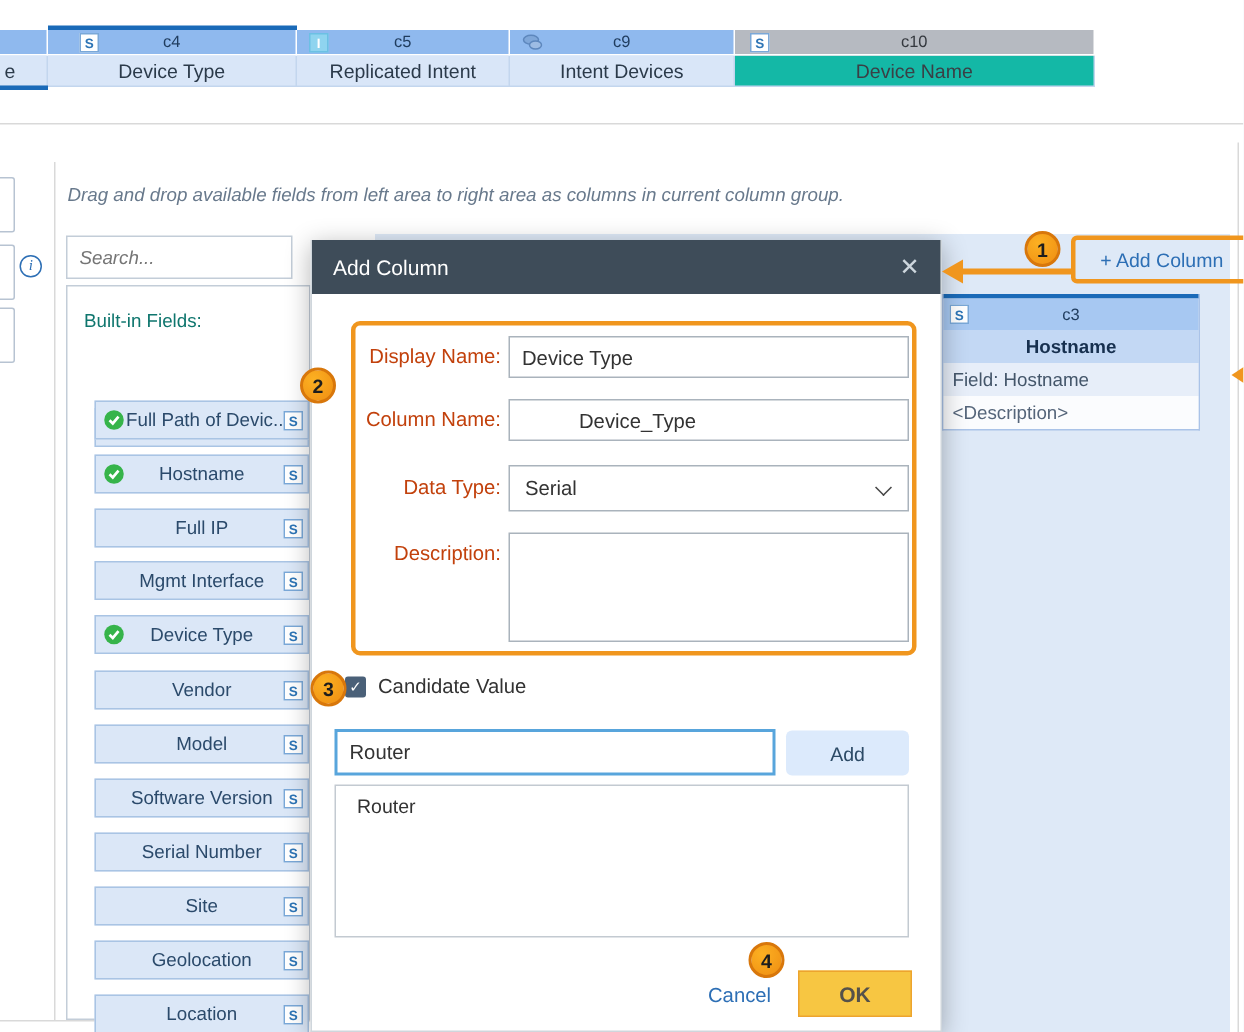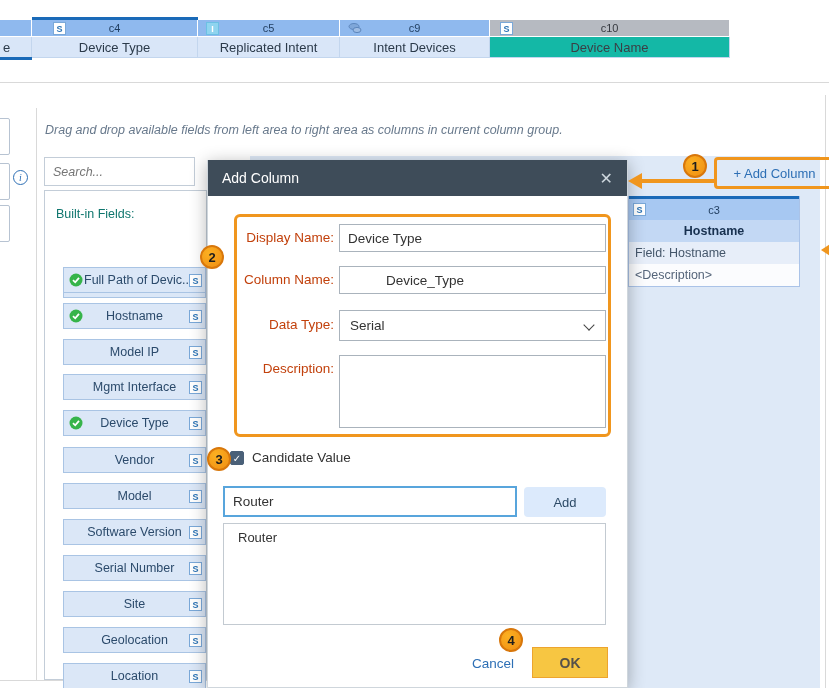--- a/index.html
+++ b/index.html
@@ -210,21 +210,21 @@
         <span class="check-svg check">
           <svg width="14" height="14" viewBox="0 0 14 14">
             <circle cx="7" cy="7" r="6.5" fill="#36b44a"></circle>
             <path d="M4 7.2 L6.2 9.3 L10 4.8" fill="none" stroke="#fff" stroke-width="1.8"></path>
           </svg>
         </span>
         <span>Hostname</span>
         <span class="s-icon type">S</span>
       </div>
       <div class="chip" style="top: 339px;">
-        <span>Model IP</span>
+        <span>Full IP</span>
         <span class="s-icon type">S</span>
       </div>
       <div class="chip" style="top: 374px;">
         <span>Mgmt Interface</span>
         <span class="s-icon type">S</span>
       </div>
       <div class="chip" style="top: 410px;">
         <span class="check-svg check">
           <svg width="14" height="14" viewBox="0 0 14 14">
             <circle cx="7" cy="7" r="6.5" fill="#36b44a"></circle>

